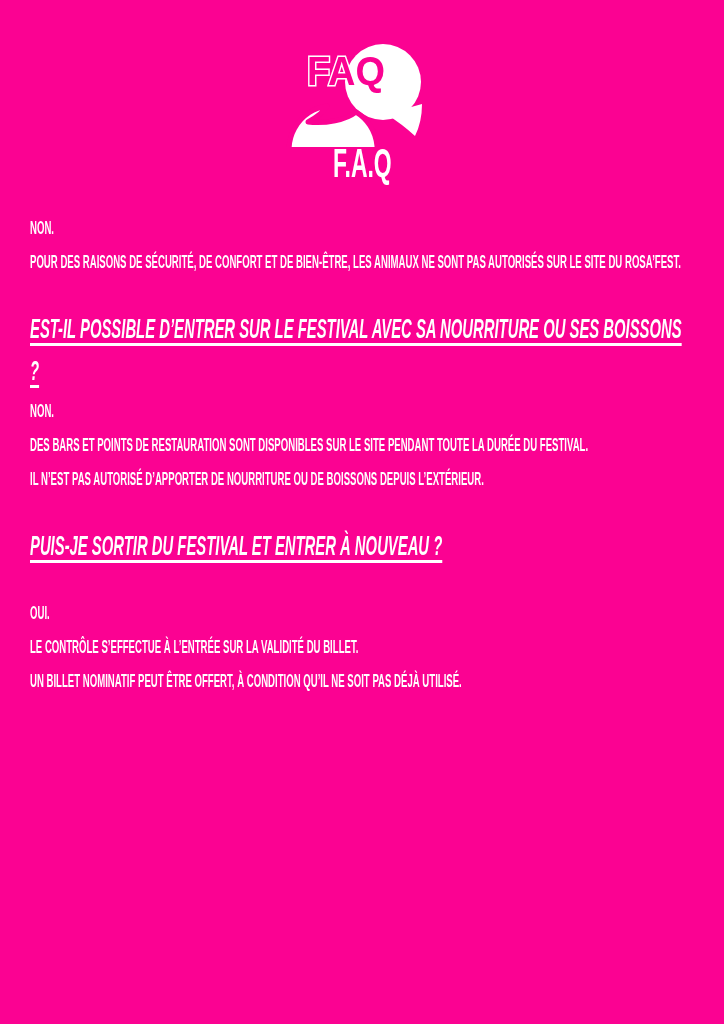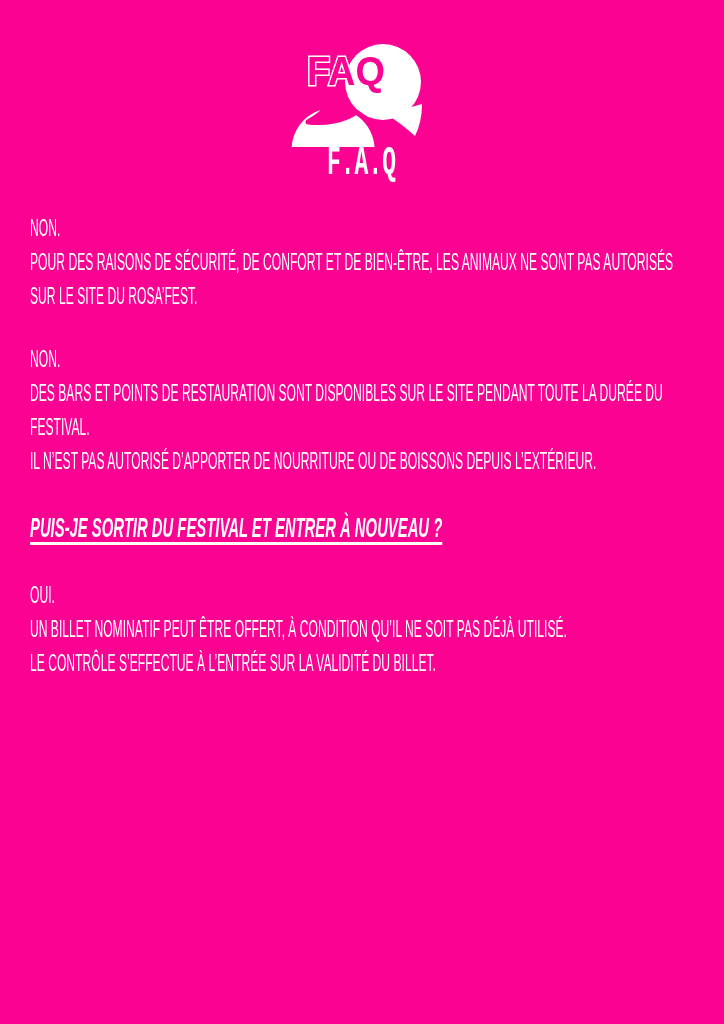--- a/index.html
+++ b/index.html
@@ -16,21 +16,20 @@
   
   .logo-wrap { width: 160px; margin: 0 auto; }
   .logo-wrap svg { display: block; }
   h1.title {
     margin: -9px 0 0 0;
     text-align: center;
     font-size: 41px;
     line-height: 50px;
     font-weight: bold;
     color: #ffffff;
-    font-family: Liberation Mono, monospace;
   }
   h1.title .tscale {
     display: inline-block;
     transform: scaleX(0.56);
     transform-origin: 50% 0;
     white-space: nowrap;
   }
 
   
   main.faq { margin-top: 23px; }
@@ -47,23 +46,23 @@
     display: block;
     width: 188.68%;
     transform: scaleX(0.53);
     transform-origin: 0 0;
     text-decoration: underline;
     text-decoration-thickness: 2.5px;
     text-underline-offset: 5px;
   }
   p.a {
     margin: 0;
-    font-size: 24px;
+    font-size: 19px;
     line-height: 34px;
-    font-weight: normal;
+    font-weight: bold;
     color: #ffffff;
   }
   p.a .scale {
     display: block;
     width: 198.02%;
     transform: scaleX(0.505);
     transform-origin: 0 0;
   }
 </style>
 </head>
@@ -94,20 +93,23 @@
     <section class="qa">
       <p class="a">
           <span class="scale">NON.</span>
         </p>
       <p class="a">
           <span class="scale">POUR DES RAISONS DE SÉCURITÉ, DE CONFORT ET DE BIEN-ÊTRE, LES ANIMAUX NE SONT PAS AUTORISÉS SUR LE SITE DU ROSA’FEST.</span>
         </p>
     </section>
 
     <section class="qa">
+      <h2 class="q">
+          <span class="scale">EST-IL POSSIBLE D’ENTRER SUR LE FESTIVAL AVEC SA NOURRITURE OU SES BOISSONS ?</span>
+        </h2>
       <p class="a">
           <span class="scale">NON.</span>
         </p>
       <p class="a">
           <span class="scale">DES BARS ET POINTS DE RESTAURATION SONT DISPONIBLES SUR LE SITE PENDANT TOUTE LA DURÉE DU FESTIVAL.</span>
         </p>
       <p class="a">
           <span class="scale">IL N’EST PAS AUTORISÉ D’APPORTER DE NOURRITURE OU DE BOISSONS DEPUIS L’EXTÉRIEUR.</span>
         </p>
     </section>
@@ -116,21 +118,21 @@
       <h2 class="q">
           <span class="scale">PUIS-JE SORTIR DU FESTIVAL ET ENTRER À NOUVEAU ?</span>
         </h2>
     </section>
 
     <section class="qa">
       <p class="a">
           <span class="scale">OUI.</span>
         </p>
       <p class="a">
-          <span class="scale">UN BILLET NOMINATIF PEUT ÊTRE OFFERT, À CONDITION QU’IL NE SOIT PAS DÉJÀ UTILISÉ.</span>
+          <span class="scale">LE CONTRÔLE S’EFFECTUE À L’ENTRÉE SUR LA VALIDITÉ DU BILLET.</span>
         </p>
       <p class="a">
-          <span class="scale">LE CONTRÔLE S’EFFECTUE À L’ENTRÉE SUR LA VALIDITÉ DU BILLET.</span>
+          <span class="scale">UN BILLET NOMINATIF PEUT ÊTRE OFFERT, À CONDITION QU’IL NE SOIT PAS DÉJÀ UTILISÉ.</span>
         </p>
     </section>
 
   </main>
 </div>
 
 </body></html>

